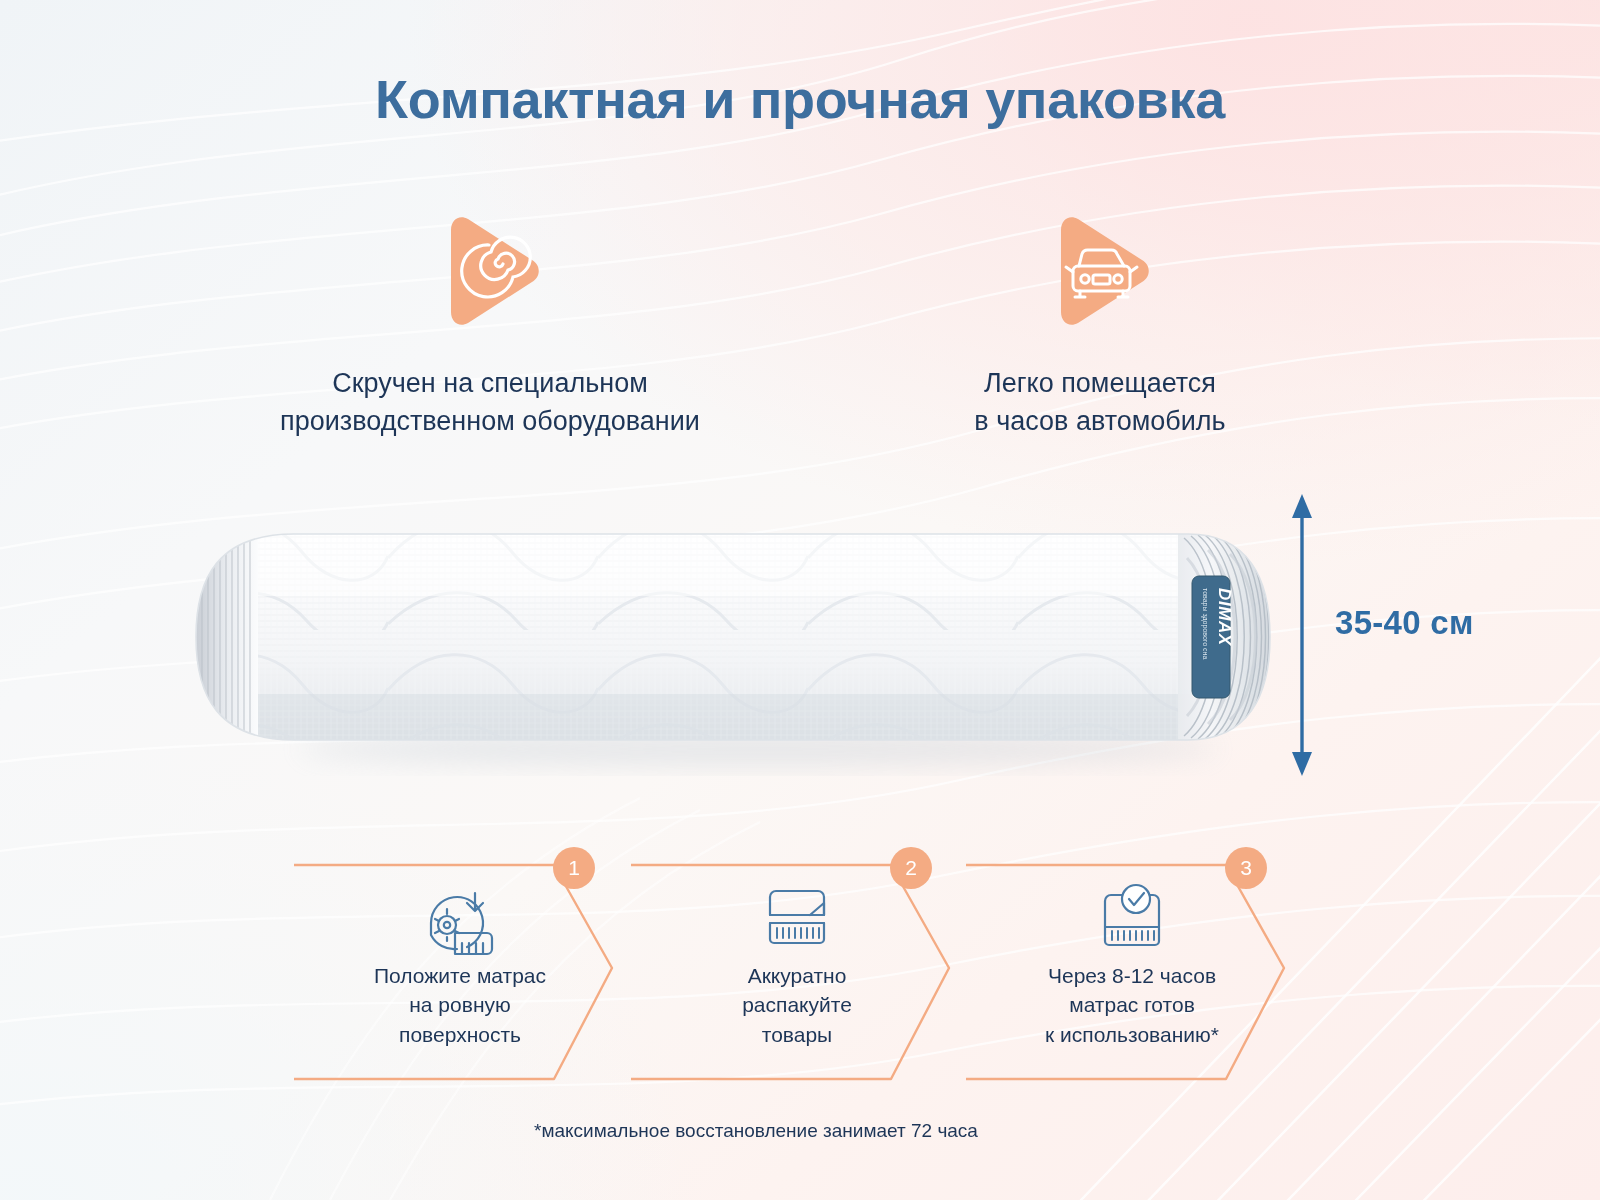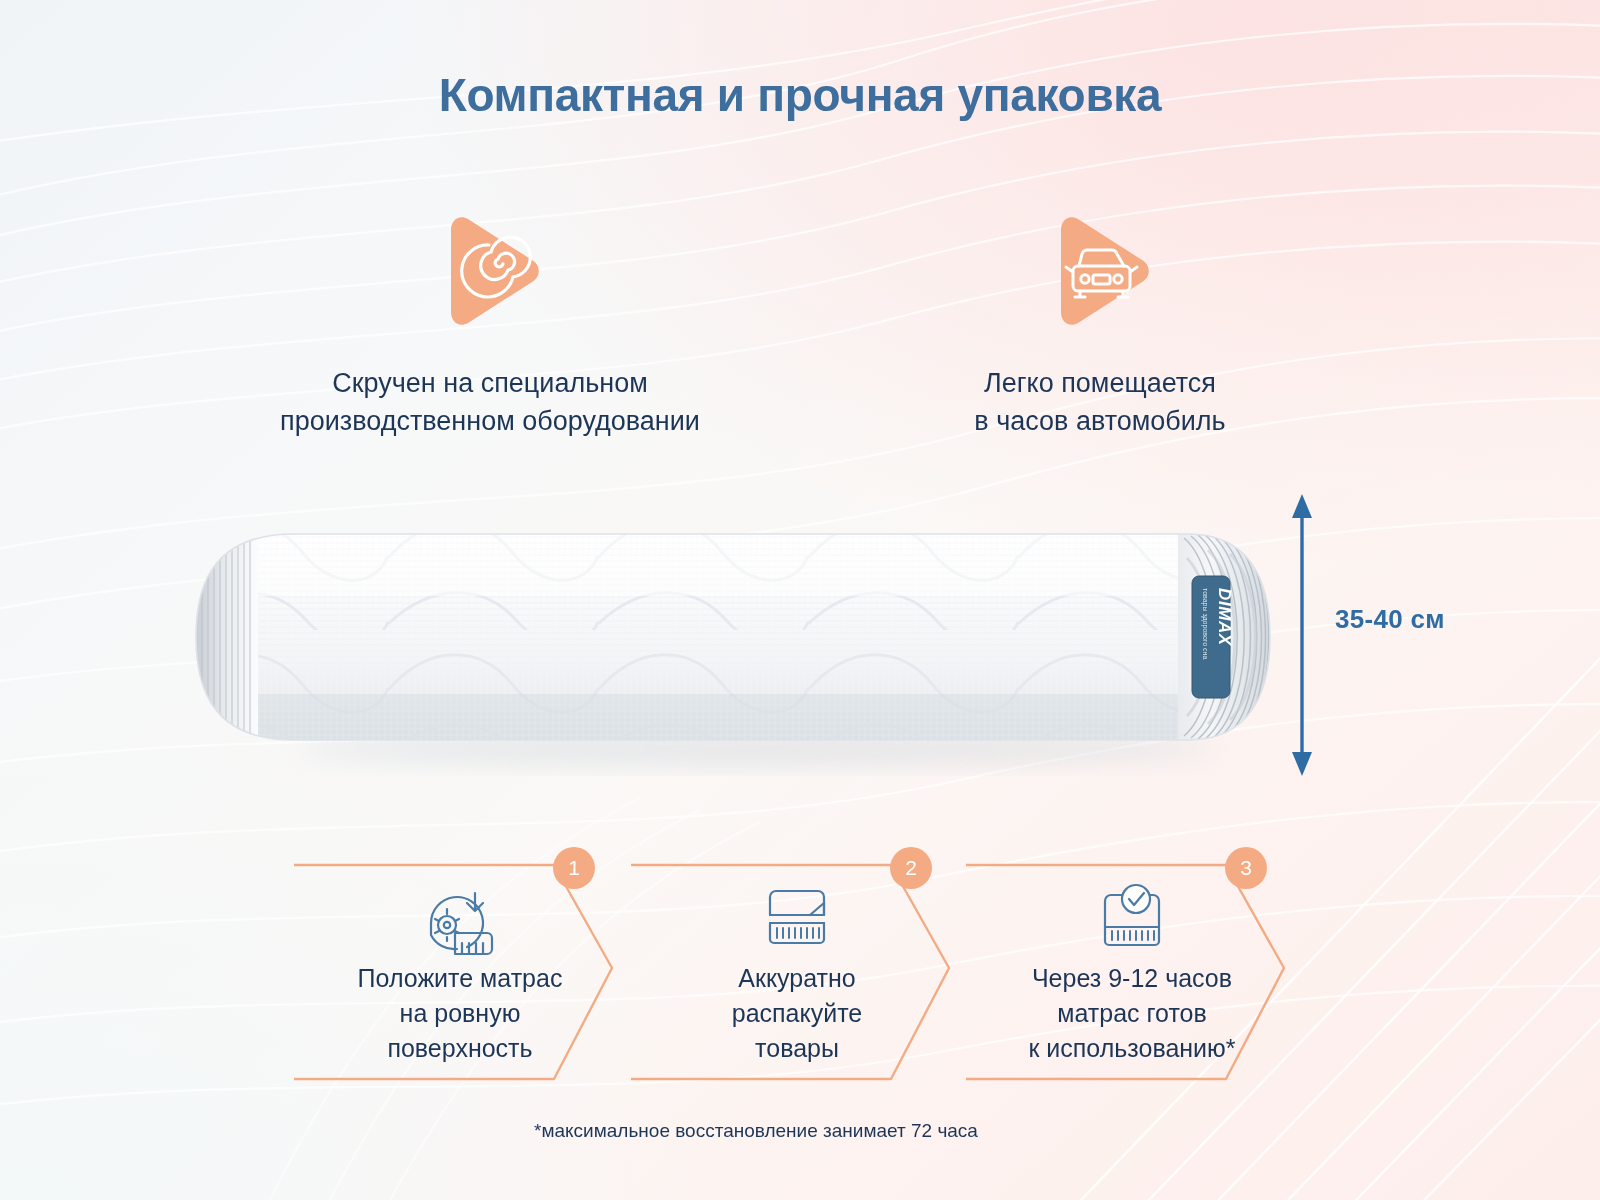--- a/index.html
+++ b/index.html
@@ -34,21 +34,21 @@
     pointer-events: none;
   }
 
   
   .title {
     position: absolute;
     top: 68px;
     left: 0;
     width: 1600px;
     text-align: center;
-    font-size: 46px;
+    font-size: 54px;
     font-weight: bold;
     letter-spacing: -0.3px;
     color: #3d6e9e;
   }
 
   
   .feature {
     position: absolute;
     text-align: center;
   }
@@ -83,21 +83,21 @@
     position: absolute;
     left: 1280px;
     top: 492px;
     width: 300px;
     height: 290px;
   }
   .dim-label {
     position: absolute;
     left: 55px;
     top: 112px;
-    font-size: 26px;
+    font-size: 33px;
     font-weight: bold;
     color: #2f6ca4;
     letter-spacing: 0.3px;
   }
 
   
   #steps {
     position: absolute;
     left: 292px;
     top: 843px;
@@ -139,21 +139,21 @@
     transform: translateX(-50%);
     width: 86px;
     height: 86px;
   }
   .step-text {
     position: absolute;
     left: 0;
     top: 118px;
     width: 336px;
     text-align: center;
-    font-size: 25px;
+    font-size: 21px;
     line-height: 1.40;
     color: #1d3557;
     white-space: pre-line;
   }
 
   
   .footnote {
     position: absolute;
     left: 0;
     top: 1120px;
@@ -411,21 +411,21 @@
         <g fill="none" stroke="#4a7ba7" stroke-width="2.2" stroke-linecap="round" stroke-linejoin="round">
           <path d="M16,26 a6,6 0 0 1 6,-6 h42 a6,6 0 0 1 6,6 v26 h-54 z"></path>
           <path d="M16,52 h54 v14 a4,4 0 0 1 -4,4 h-46 a4,4 0 0 1 -4,-4 z"></path>
           <g stroke-width="2">
             <path d="M23,56 L23,65 M29,56 L29,65 M35,56 L35,65 M41,56 L41,65 M47,56 L47,65 M53,56 L53,65 M59,56 L59,65 M65,56 L65,65"></path>
           </g>
           <circle cx="47" cy="24" r="14" fill="#ffffff"></circle>
           <path d="M40,24 L45,30 L55,18"></path>
         </g>
       </svg>
-      <div class="step-text">Через 9-12 часов
+      <div class="step-text">Через 8-12 часов
 матрас готов
 к использованию*</div>
     </div>
   </div>
 
   <div class="footnote">*максимальное восстановление занимает 72 часа</div>
 
 </div>
 
 </body></html>

